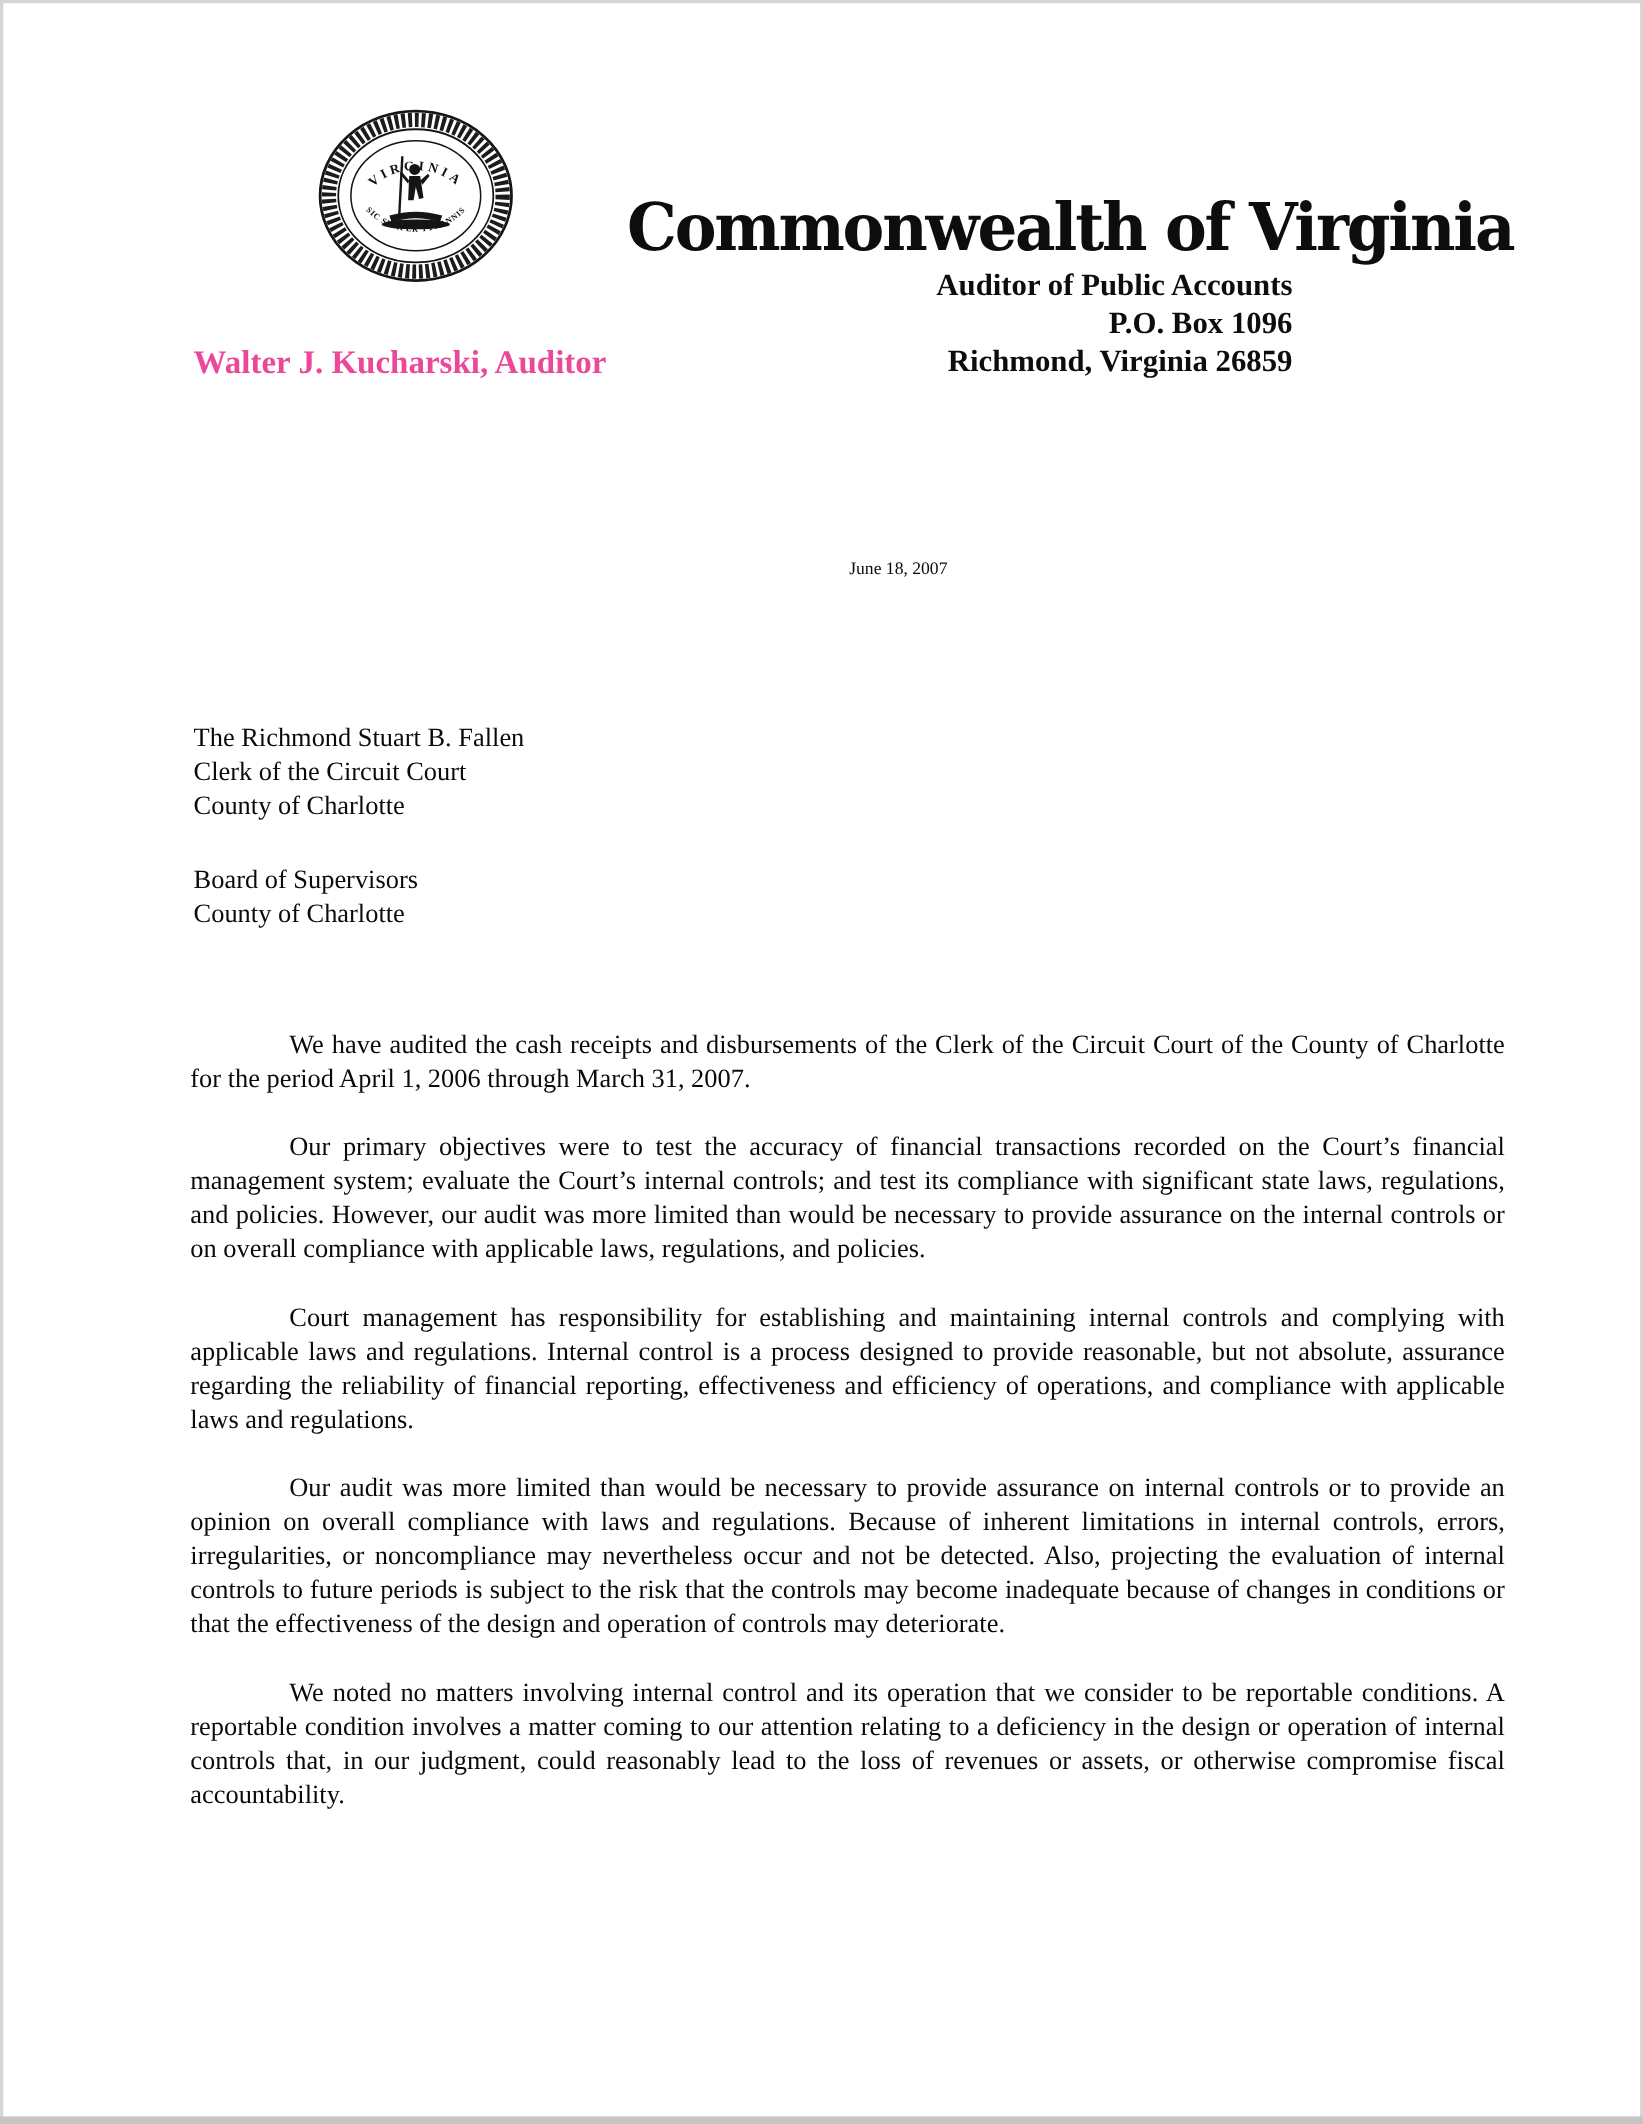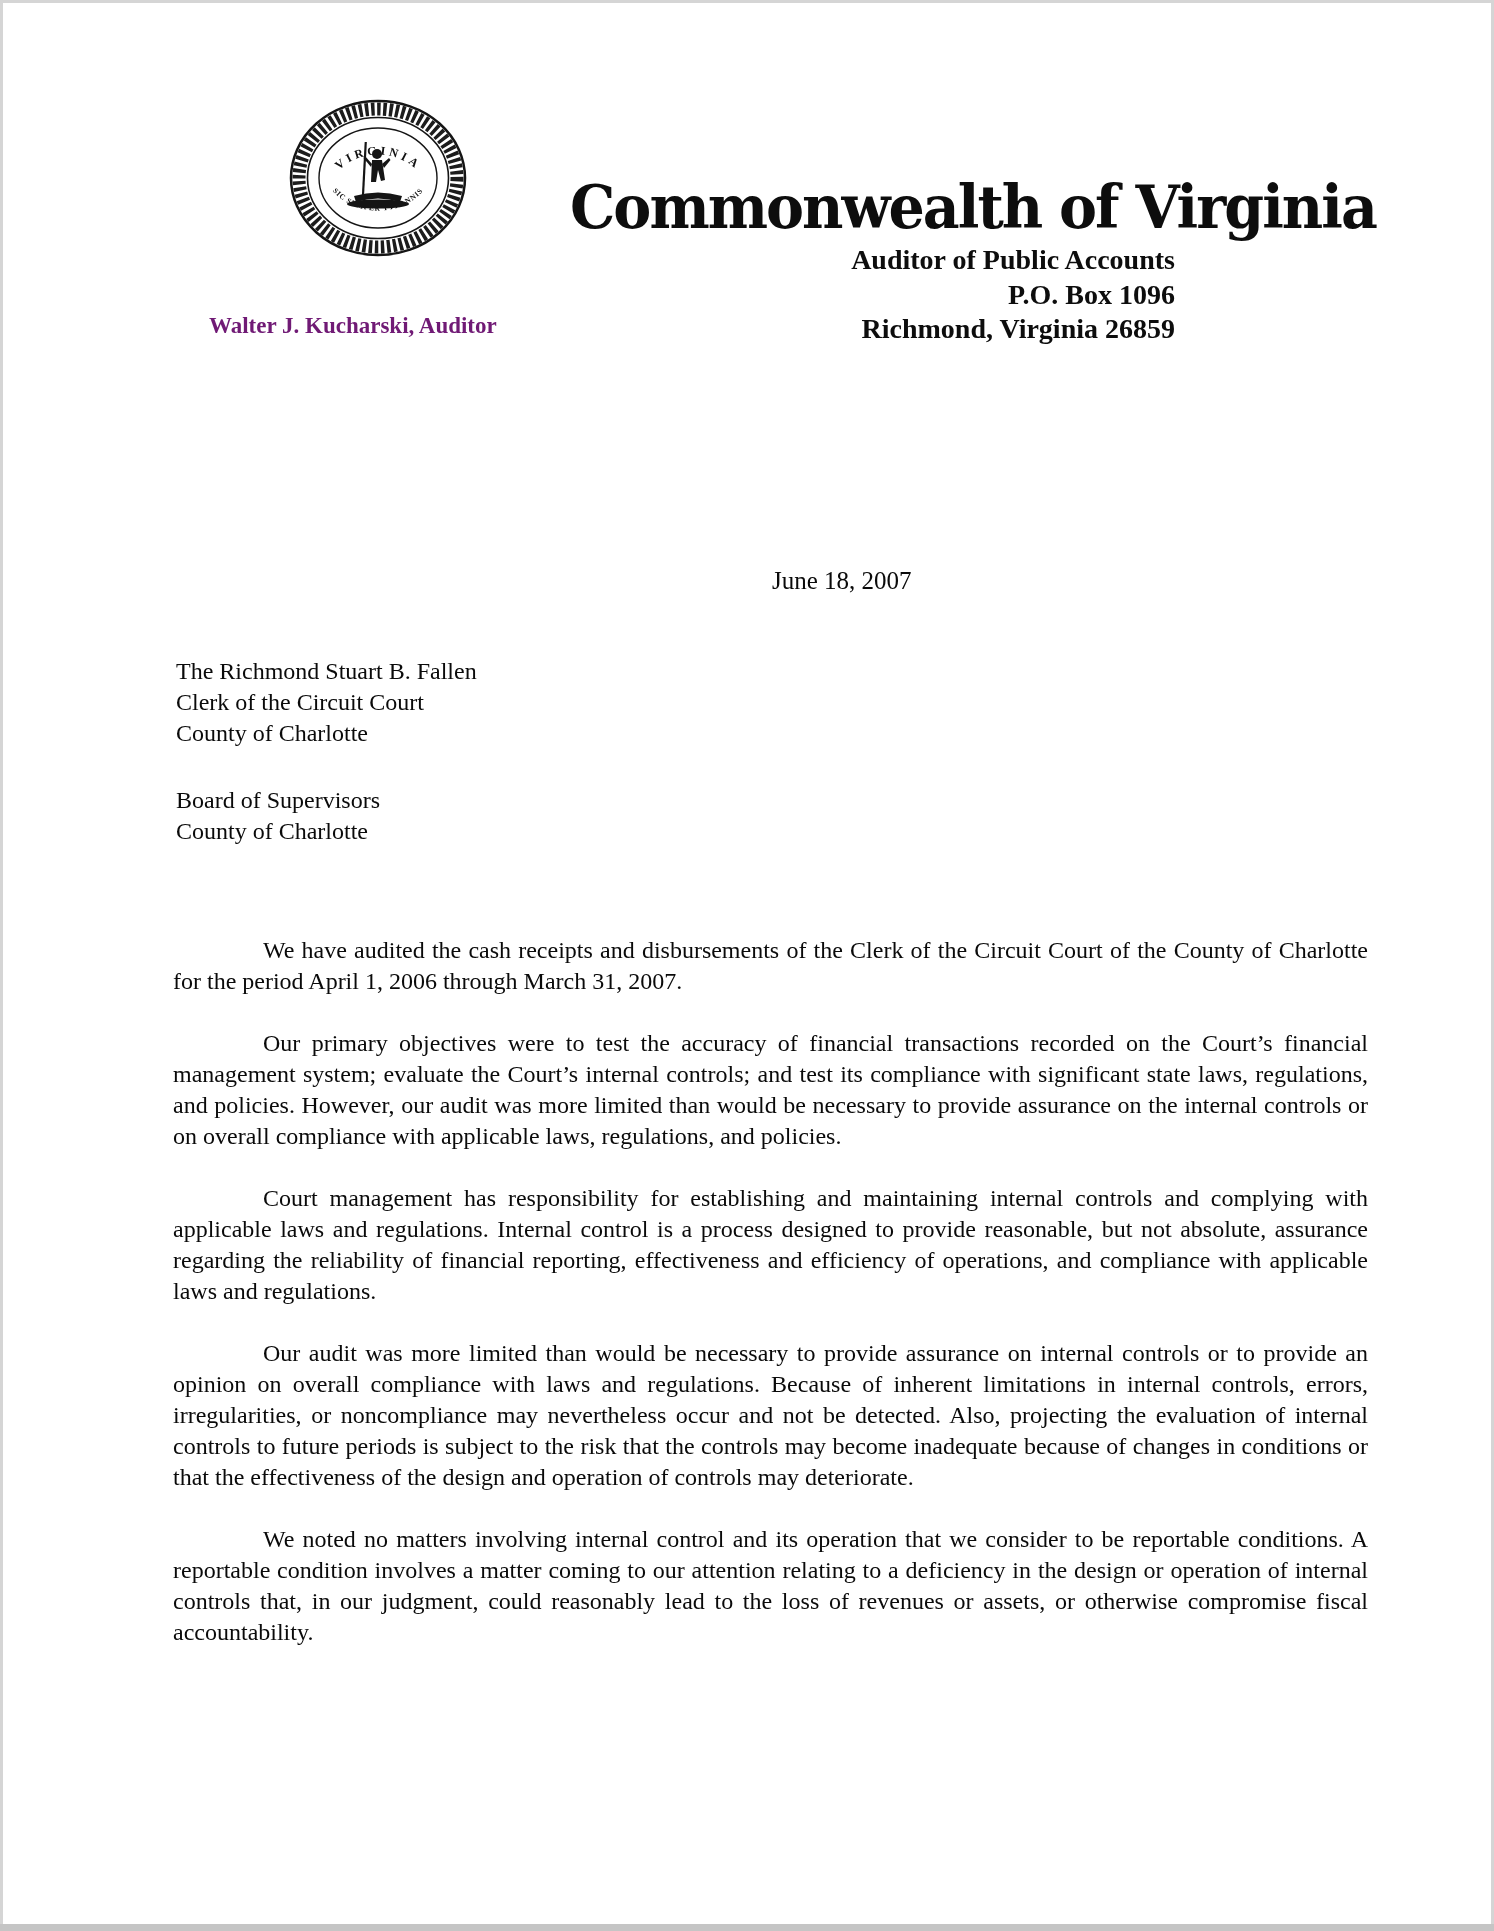--- a/index.html
+++ b/index.html
@@ -57,32 +57,31 @@
     font-weight: bold;
     font-size: 28px;
     line-height: 34.5px;
     color: #0d0d0d;
   }
   .auditor-name {
     position: absolute;
     left: 176px;
     top: 313px;
     font-weight: bold;
-    font-size: 23px;
-    color: #701a75;
+    font-size: 30px;
+    color: #ec4899;
     white-space: nowrap;
-    margin-left: 33px;
   }
 
   
   .date-line {
     position: absolute;
     left: 772px;
-    top: 567px;
-    font-size: 25px;
+    top: 509px;
+    font-size: 16px;
     white-space: nowrap;
   }
   .recipients {
     position: absolute;
     left: 176px;
     top: 656px;
     font-size: 24px;
     line-height: 31px;
   }
   .recipient-block + .recipient-block {

